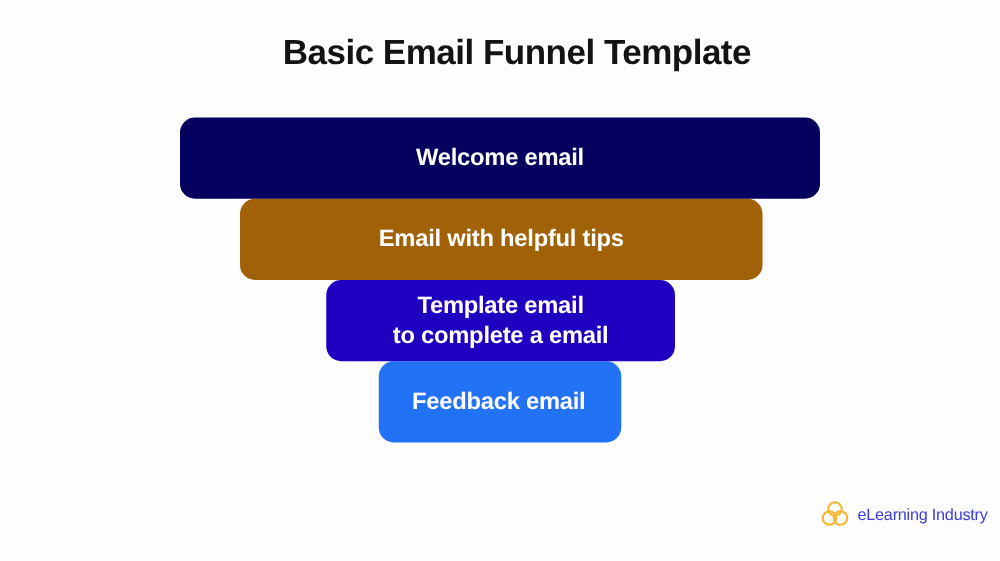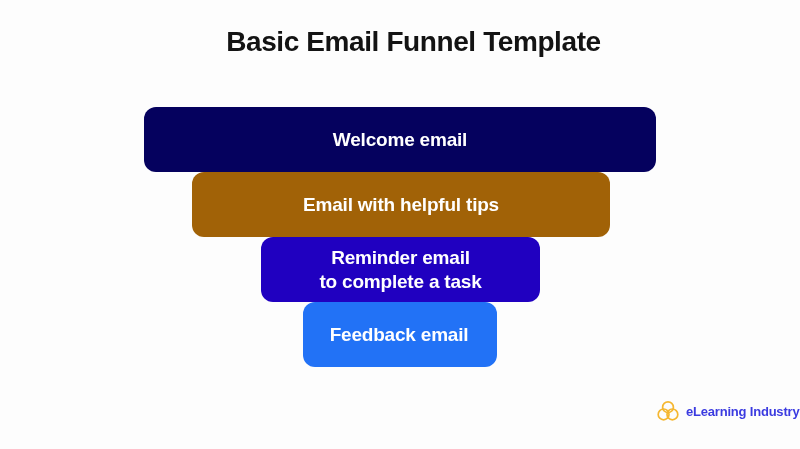--- a/index.html
+++ b/index.html
@@ -32,21 +32,21 @@
     font-size: 28px;
     font-weight: bold;
     letter-spacing: -0.4px;
     color: #131313;
     padding-left: 27px;
   }
 
   
   .funnel {
     position: absolute;
-    top: 107px;
+    top: 94px;
     left: 0;
     width: 716px;
   }
 
   .funnel-row {
     position: relative;
     width: 800px;
     height: 65px;
   }
 
@@ -86,21 +86,21 @@
   }
 
   .logo-mark {
     width: 26px;
     height: 26px;
     flex: none;
   }
 
   .logo-text {
     font-size: 13px;
-    font-weight: bold;
+    font-weight: normal;
     color: #3b3be0;
     letter-spacing: -0.2px;
     white-space: nowrap;
   }
 </style>
 </head>
 <body>
 
 <div class="canvas">
 
@@ -117,22 +117,22 @@
     <div class="funnel-row">
       <div class="funnel-bar bar-2">
         <span>Email with helpful tips</span>
       </div>
     </div>
 
 
     <div class="funnel-row">
       <div class="funnel-bar bar-4">
         <span>
-          <span>Reminder email</span>
-          <span class="bar-line-2">to complete a task</span>
+          <span>Template email</span>
+          <span class="bar-line-2">to complete a email</span>
         </span>
       </div>
     </div>
 
     <div class="funnel-row">
       <div class="funnel-bar bar-5">
         <span>Feedback email</span>
       </div>
     </div>
 

